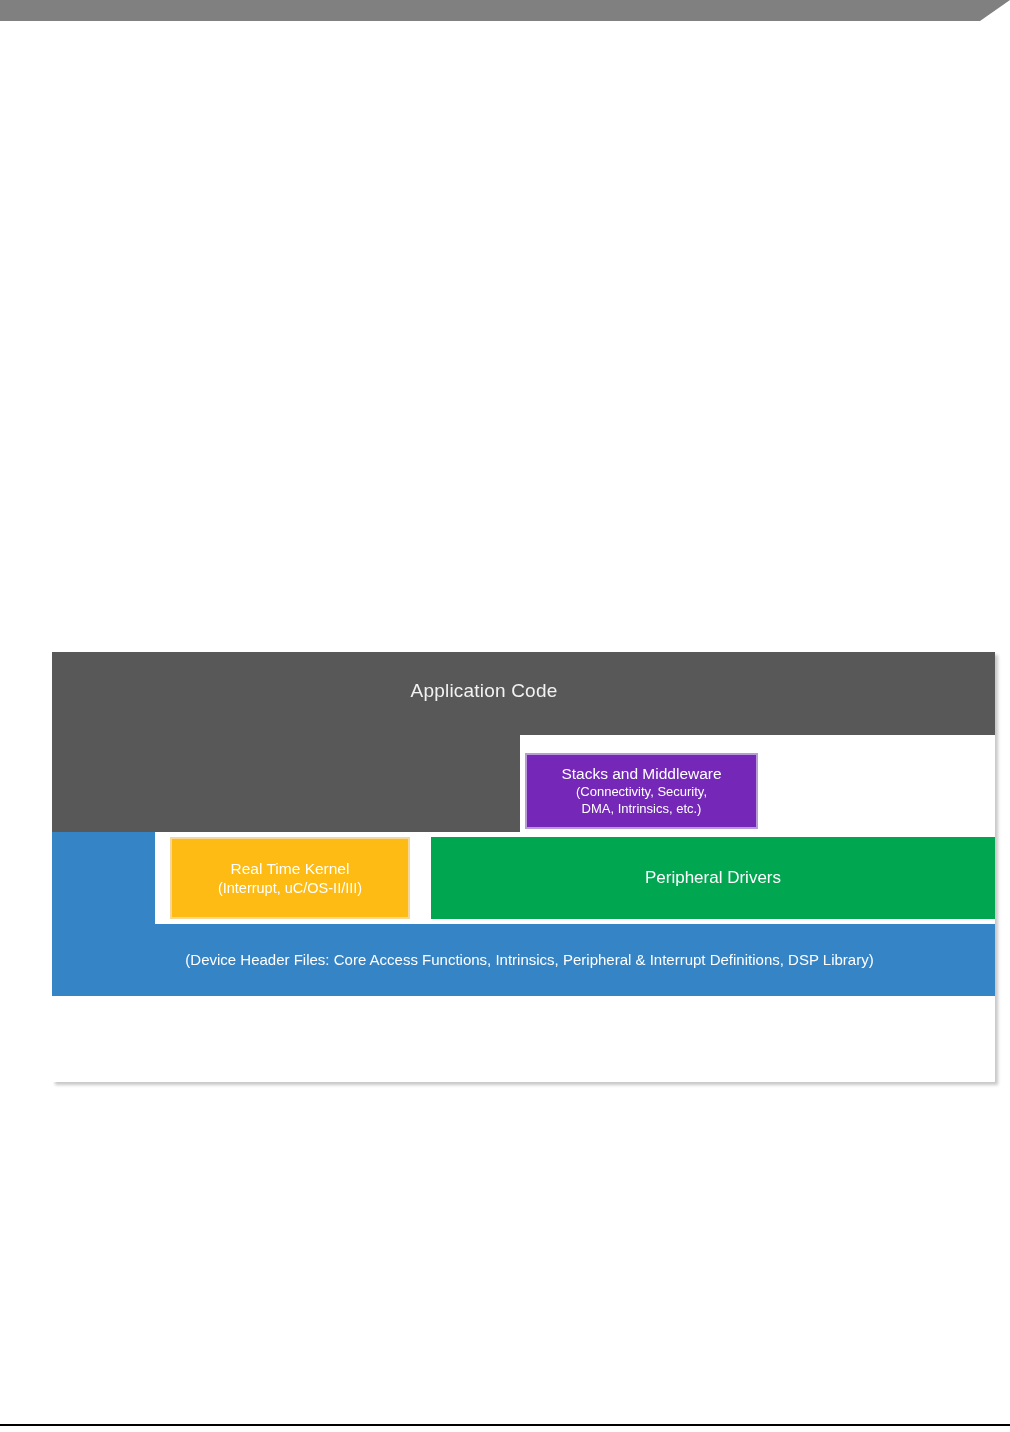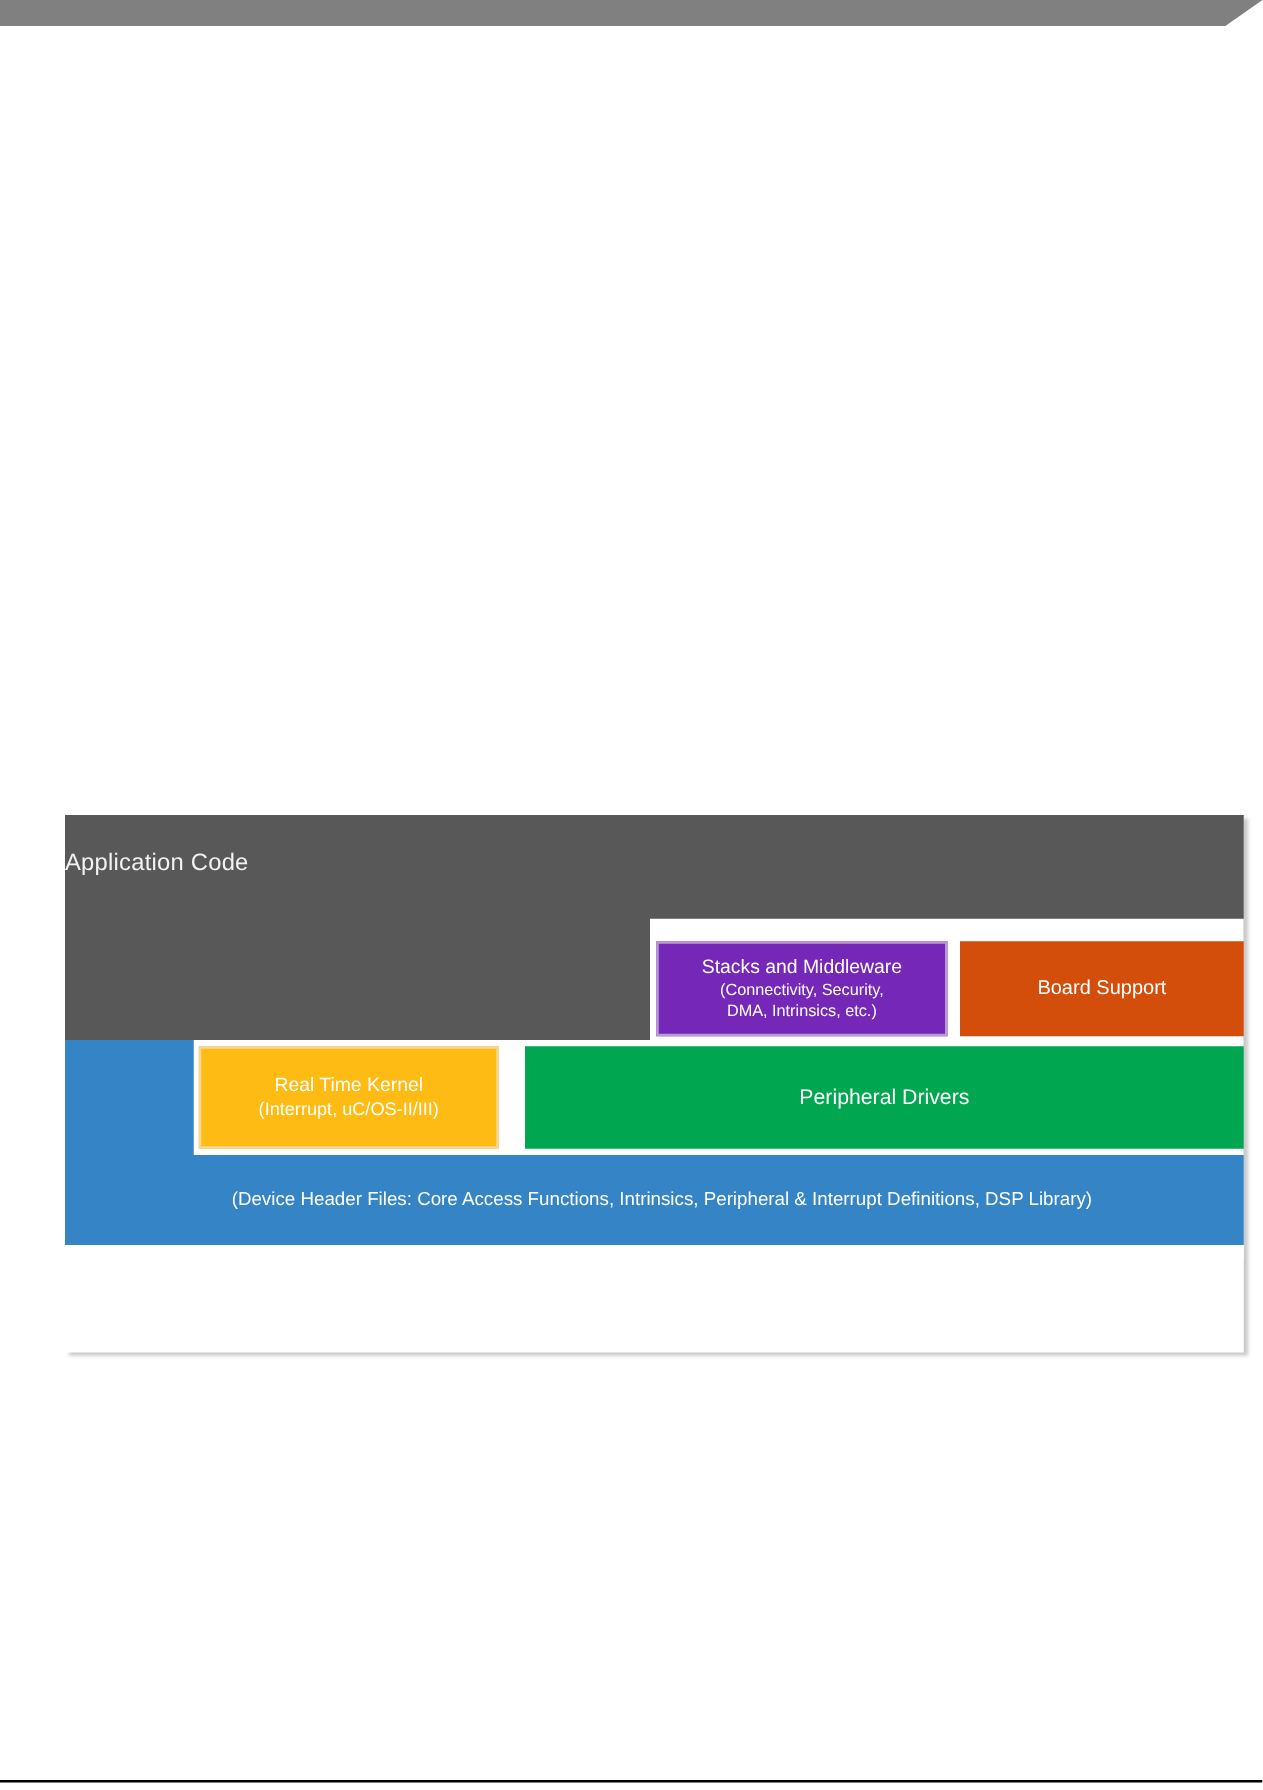--- a/index.html
+++ b/index.html
@@ -59,20 +59,21 @@
   .band-application {
     top: 0;
     height: 180px;
     background: #585858;
   }
   .application-label {
     position: absolute;
     left: 0;
     top: 28px;
     width: 864px;
+    text-align: center;
     color: #f2f2f2;
     font-size: 19px;
     letter-spacing: 0.2px;
   }
 
   
   .app-overlay {
     position: absolute;
     left: 468px;
     top: 83px;
@@ -121,21 +122,21 @@
   .band-middle-inner {
     position: absolute;
     left: 103px;
     top: 0;
     width: 840px;
     height: 92px;
     background: #ffffff;
     box-sizing: border-box;
     display: flex;
     align-items: stretch;
-    padding: 5px 0 5px 4px;
+    padding: 5px 0 5px 15px;
   }
   .box-kernel {
     width: 240px;
     background: #FDBB14;
     border: 2px solid #f6d79a;
     box-sizing: border-box;
     color: #ffffff;
     display: flex;
     flex-direction: column;
     align-items: center;
@@ -203,23 +204,20 @@
     <div class="application-label">Application Code</div>
 
     <div class="app-overlay">
 
       <div class="box-stacks">
         <span>Stacks and Middleware</span>
         <span class="sub">(Connectivity, Security,</span>
         <span class="sub">DMA, Intrinsics, etc.)</span>
       </div>
 
-      <div class="box-board">
-        <span>Board Support</span>
-      </div>
 
     </div>
   </div>
 
   <div class="row band-middle">
     <div class="band-middle-inner">
 
       <div class="box-kernel">
         <span>Real Time Kernel</span>
         <span class="sub">(Interrupt, uC/OS-II/III)</span>

